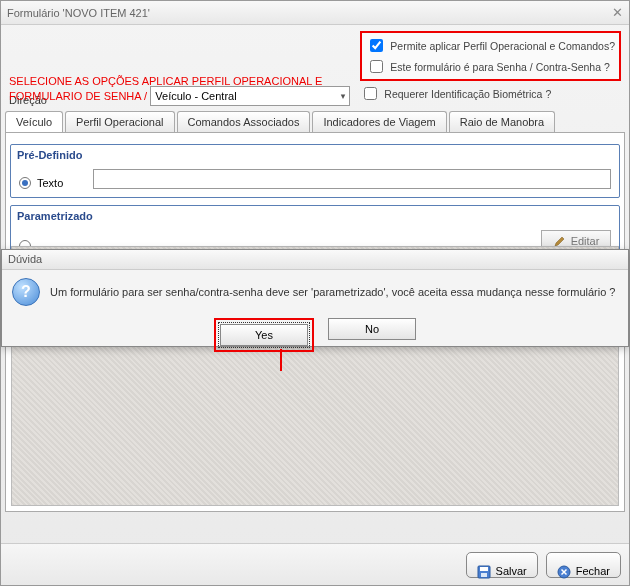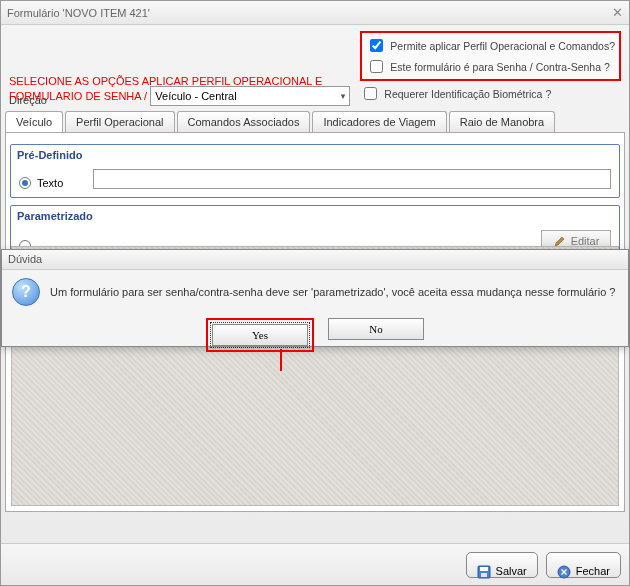--- a/index.html
+++ b/index.html
@@ -41,21 +41,21 @@
     background: repeating-linear-gradient(45deg,#d8d5d1 0,#d8d5d1 2px,#e3e0dc 2px,#e3e0dc 4px);
     border:1px solid #bbb; }
   .redtext2 { color:#e00; font-weight:bold; position:absolute; top:24px; left:90px; right:90px; font-size:11px; line-height:1.5; }
 
   .dialog { position:absolute; left:0; right:0; top:248px; height:98px; background:#f4f4f4; border:1px solid #888; box-shadow:0 2px 8px rgba(0,0,0,.25); }
   .dialog .dt { height:20px; background:linear-gradient(#fafafa,#e6e6e6); border-bottom:1px solid #ccc; padding:3px 6px; color:#555; }
   .dialog .dbody { display:flex; align-items:center; gap:10px; padding:8px 10px; }
   .qicon { width:28px; height:28px; border-radius:50%; background:radial-gradient(circle at 35% 30%, #bfe0ff, #4a8cd8); display:flex; align-items:center; justify-content:center; color:#fff; font-weight:bold; font-size:16px; border:1px solid #3a72b8; }
   .dialog .dmsg { color:#333; font-size:11px; }
   .dbtns { display:flex; justify-content:center; gap:14px; padding:4px 0 8px 0; }
-  .dbtn { width:96px; height:22px; border:1px solid #888; background:linear-gradient(#fff,#e4e4e4); display:flex; align-items:center; justify-content:center;font-family:Liberation Serif, serif; }
+  .dbtn { width:88px; height:22px; border:1px solid #888; background:linear-gradient(#fff,#e4e4e4); display:flex; align-items:center; justify-content:center; }
   .yeswrap { border:2px solid #e00; padding:2px; }
   .yesbord { border:1px dotted #333; padding:1px; }
 
   .redline { position:absolute; left:279px; top:348px; width:2px; height:22px; background:#e00; }
 
   .footer { position:absolute; left:0; right:0; bottom:0; height:42px; border-top:1px solid #ccc; background:linear-gradient(#f6f6f6,#e9e9e9); display:flex; align-items:center; justify-content:flex-end; gap:8px; padding:0 8px; }
   .fbtn { height:26px; padding:12px 10px; border:1px solid #888; border-radius:5px; background:linear-gradient(#fff,#e6e6e6); display:flex; align-items:flex-start; gap:5px; }
   .iconbox { width:14px; height:14px; display:inline-flex; align-items:center; justify-content:center; }
 </style>
 </head>

